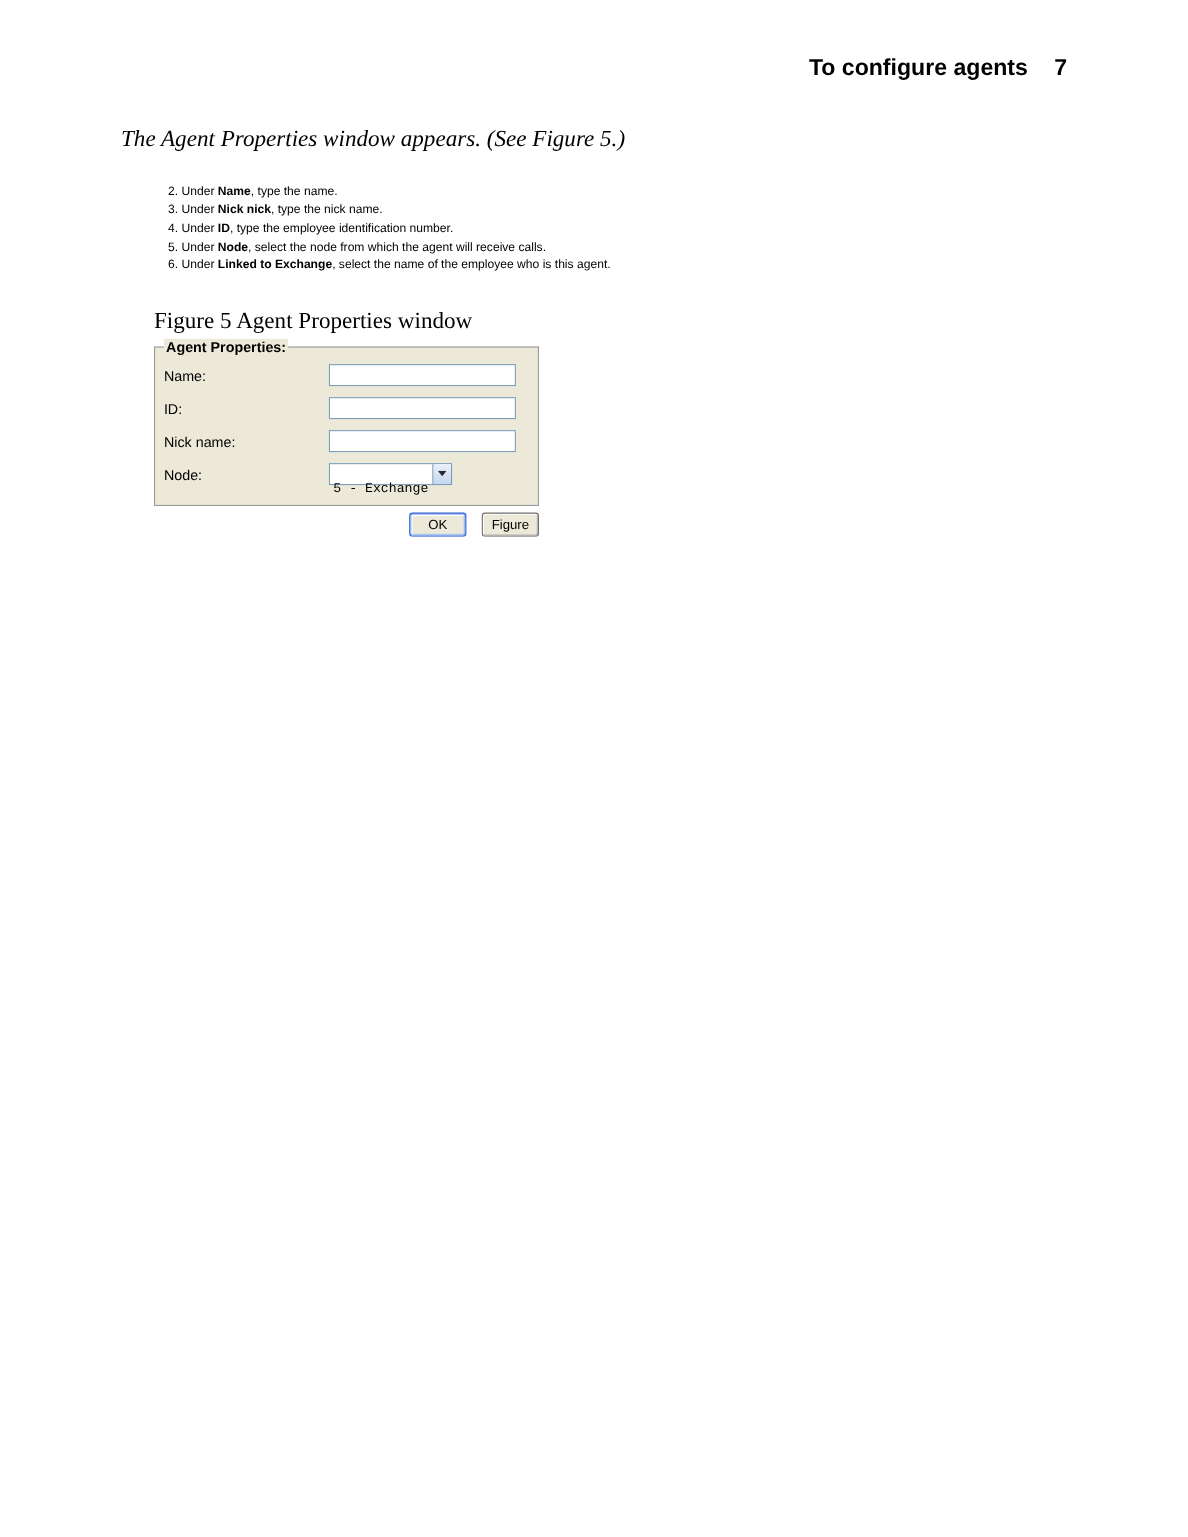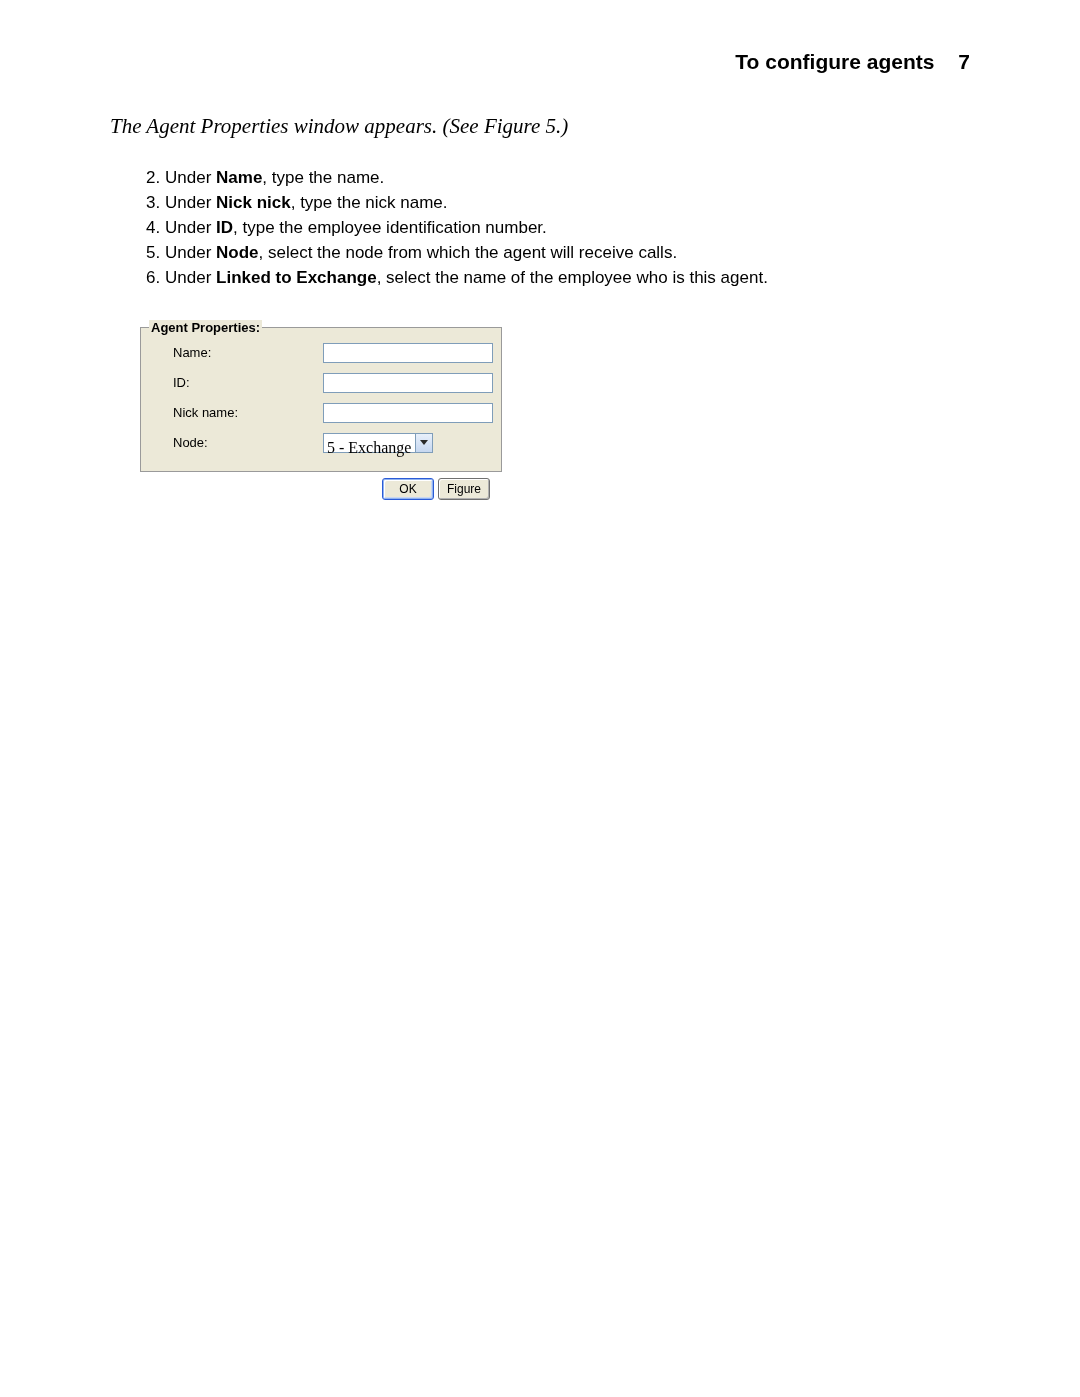--- a/index.html
+++ b/index.html
@@ -25,21 +25,21 @@
   }
   .intro {
     font-family: "Times New Roman", Times, serif;
     font-size: 21px;
     margin-bottom: 28px;
     font-style: italic;
   }
   ol.steps {
     margin: 0 0 30px 0;
     padding-left: 55px;
-    font-size: 17px;
+    font-size: 11px;
     line-height: 1.35;
   }
   ol.steps li {
     margin-bottom: 2px;
   }
   .figcap {
     font-family: "Times New Roman", Times, serif;
     font-size: 21px;
     margin: 30px 0 4px 30px;
   }
@@ -61,21 +61,20 @@
     font-weight: bold;
     font-family: Tahoma, Verdana, sans-serif;
     font-size: 13px;
     padding: 0 2px;
     background: #ece9d8;
   }
   .row {
     display: flex;
     align-items: center;
     margin-bottom: 10px;
-    margin-left: 24px;
   }
   .row .lbl {
     width: 150px;
     font-size: 13px;
   }
   .txt {
     width: 170px;
     height: 20px;
     border: 1px solid #7f9db9;
     background: #ffffff;
@@ -88,41 +87,41 @@
 
   .combo {
     display: inline-flex;
     align-items: stretch;
     border: 1px solid #7f9db9;
     background: #ffffff;
     height: 20px;
     box-sizing: border-box;
   }
   .combo .combo-text {
-    padding: 5px 4px 0 3px;
-    font-size: 16px;
-    font-family: Liberation Serif, serif;
+    padding: 15px 4px 0 3px;
+    font-size: 12px;
+    font-family: Liberation Mono, monospace;
     white-space: nowrap;
   }
   .combo .combo-btn {
     width: 16px;
     background: linear-gradient(#e8f0fb, #c6d7f0);
     border-left: 1px solid #7f9db9;
     display: flex;
     align-items: center;
     justify-content: center;
   }
   .combo .combo-btn svg { display:block; }
   .combo.node { width: auto; }
   .combo.emp .combo-text { width: 110px; }
 
   .btnbar {
     display: flex;
     justify-content: flex-end;
-    gap: 4px;
+    gap: 14px;
     padding: 6px 0 0 0;
     margin-left: 30px;
     width: 350px;
   }
   .winbtn {
     height: 22px;
     min-width: 52px;
     font-family: Tahoma, sans-serif;
     font-size: 12px;
     background: #ece9d8;
@@ -149,20 +148,21 @@
   <p class="intro">The Agent Properties window appears. (See Figure 5.)</p>
 
   <ol class="steps" id="steps" start="2">
       <li><span>Under </span><b>Name</b><span>, type the name.</span></li>
       <li><span>Under </span><b>Nick nick</b><span>, type the nick name.</span></li>
       <li><span>Under </span><b>ID</b><span>, type the employee identification number.</span></li>
       <li><span>Under </span><b>Node</b><span>, select the node from which the agent will receive calls.</span></li>
       <li><span>Under </span><b>Linked to Exchange</b><span>, select the name of the employee who is this agent.</span></li>
     </ol>
 
+  <div class="figcap">Figure 5   Agent Properties window</div>
 
   <div class="agentbox-wrap">
     <fieldset class="agentbox">
       <legend>Agent Properties:</legend>
 
       <div class="row">
         <div class="lbl">Name:</div>
         <input class="txt narrow" type="text" value="" style="">
       </div>
 

